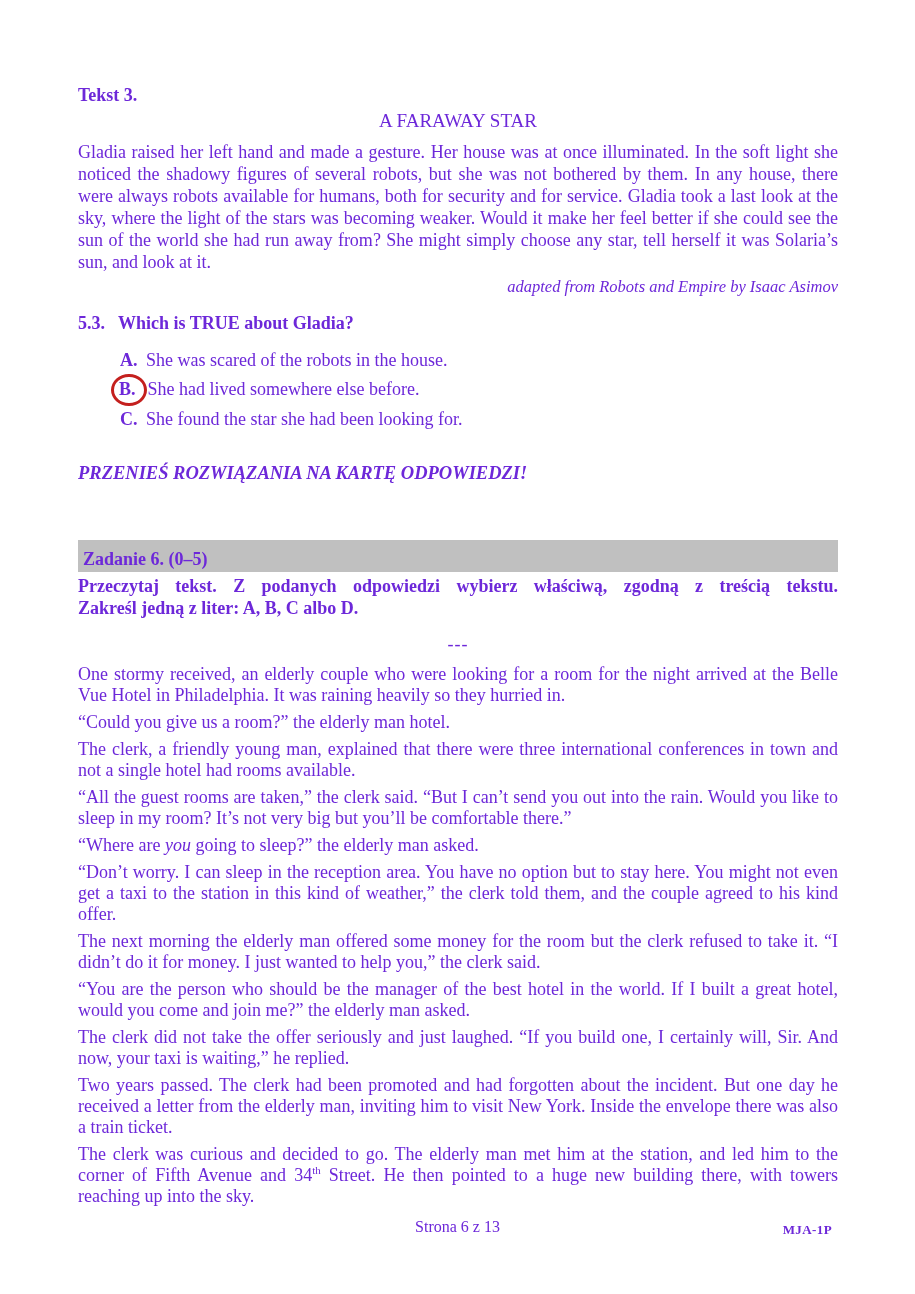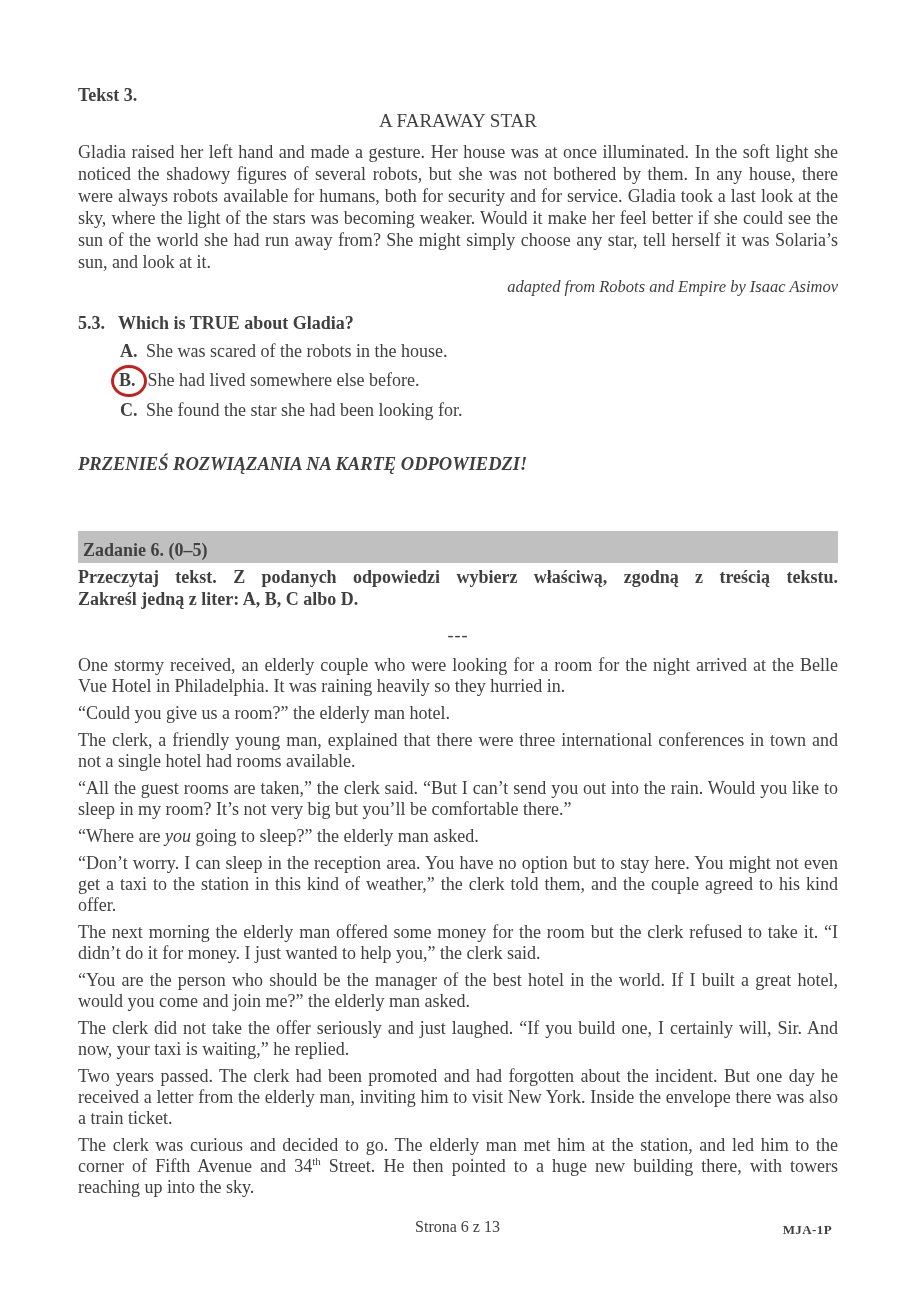--- a/index.html
+++ b/index.html
@@ -3,35 +3,35 @@
 <meta charset="utf-8">
 <style>
   html, body { margin: 0; padding: 0; background: #ffffff; }
   .page {
     width: 915px;
     height: 1294px;
     position: relative;
     box-sizing: border-box;
     padding: 84px 77px 0 78px;
     background: #ffffff;
-    color: #404040;
+    color: #6d28d9;
     font-family: "Liberation Serif", serif;
     font-size: 18px;
     line-height: 22px;
     overflow: hidden;
   }
   .tekst-label { font-weight: bold; }
   .text-title { text-align: center; margin-top: 4px; font-size: 19px; }
   .passage { text-align: justify; margin-top: 9px; }
   .attribution { text-align: right; font-style: italic; margin-top: 3px; font-size: 16.5px; }
 
   .question { margin-top: 14px; }
   .q-header { font-weight: bold; }
   .q-number { display: inline-block; min-width: 40px; }
-  .options { margin-top: 5px; }
+  .options { margin-top: 14px; }
   .option { padding-left: 42px; margin-top: 4px; line-height: 25px; }
   .opt-letter { font-weight: bold; display: inline-block; min-width: 26px; }
   .circle-mark {
     display: inline-block;
     border: 3px solid #c4201e;
     border-radius: 50%;
     padding: 0 6px 1px 5px;
     margin: -3px 1px -3px -9px;
   }
   .circle-mark .opt-letter { min-width: 0; margin-right: 2px; }

